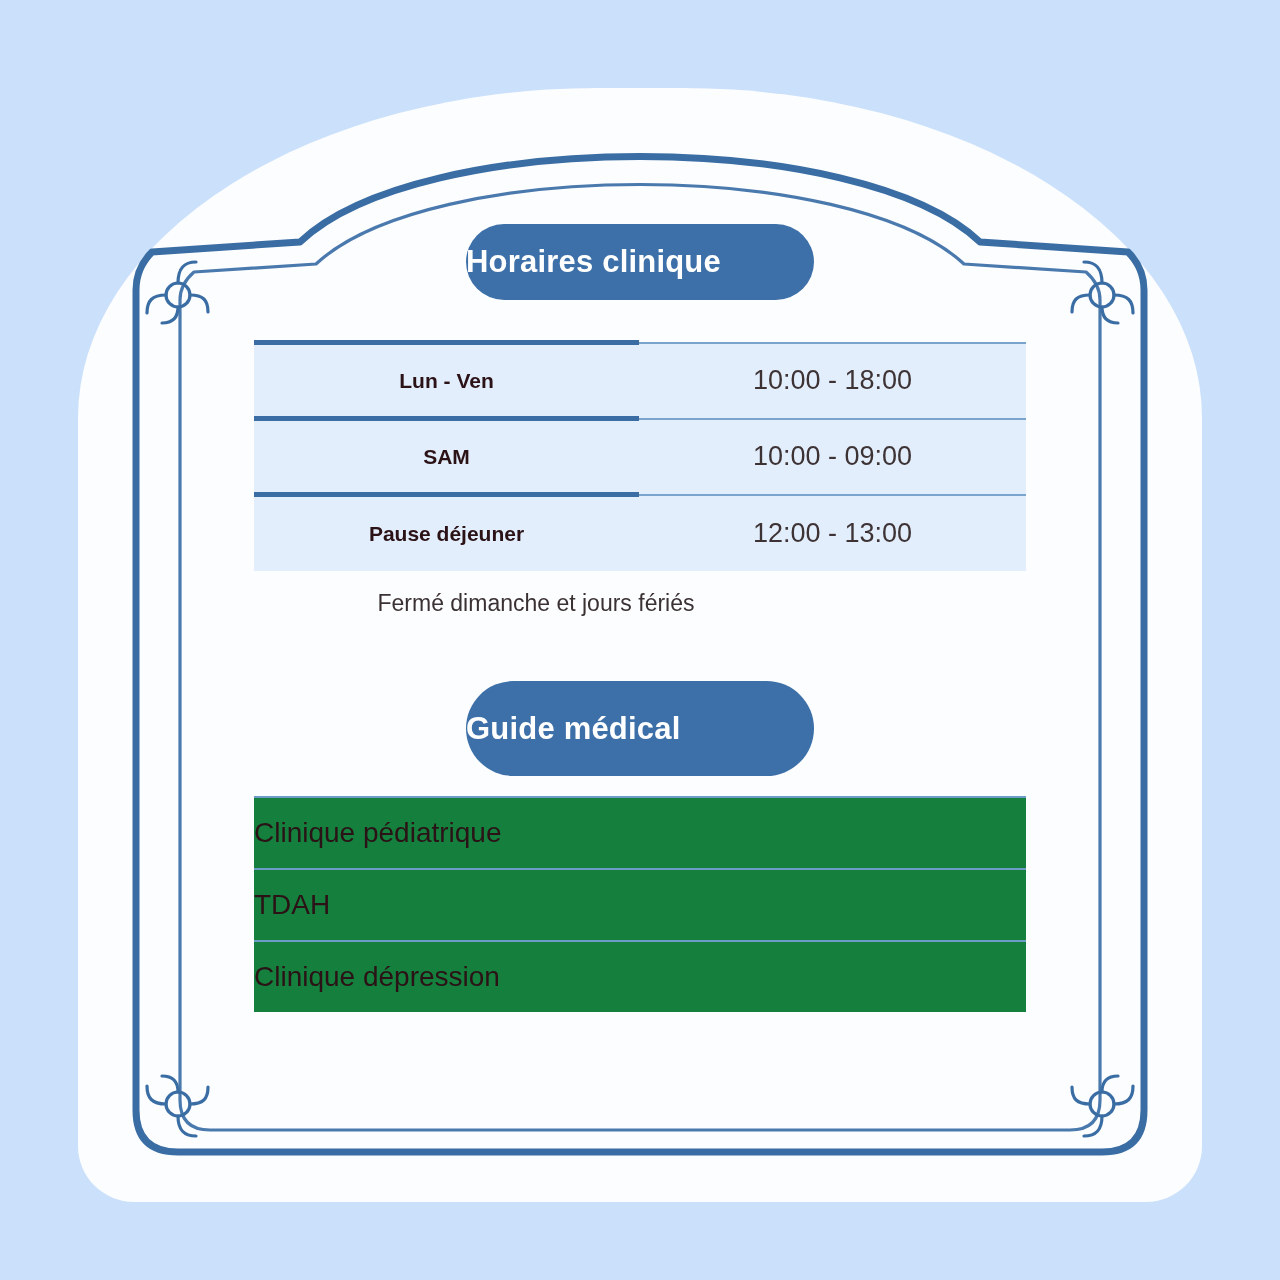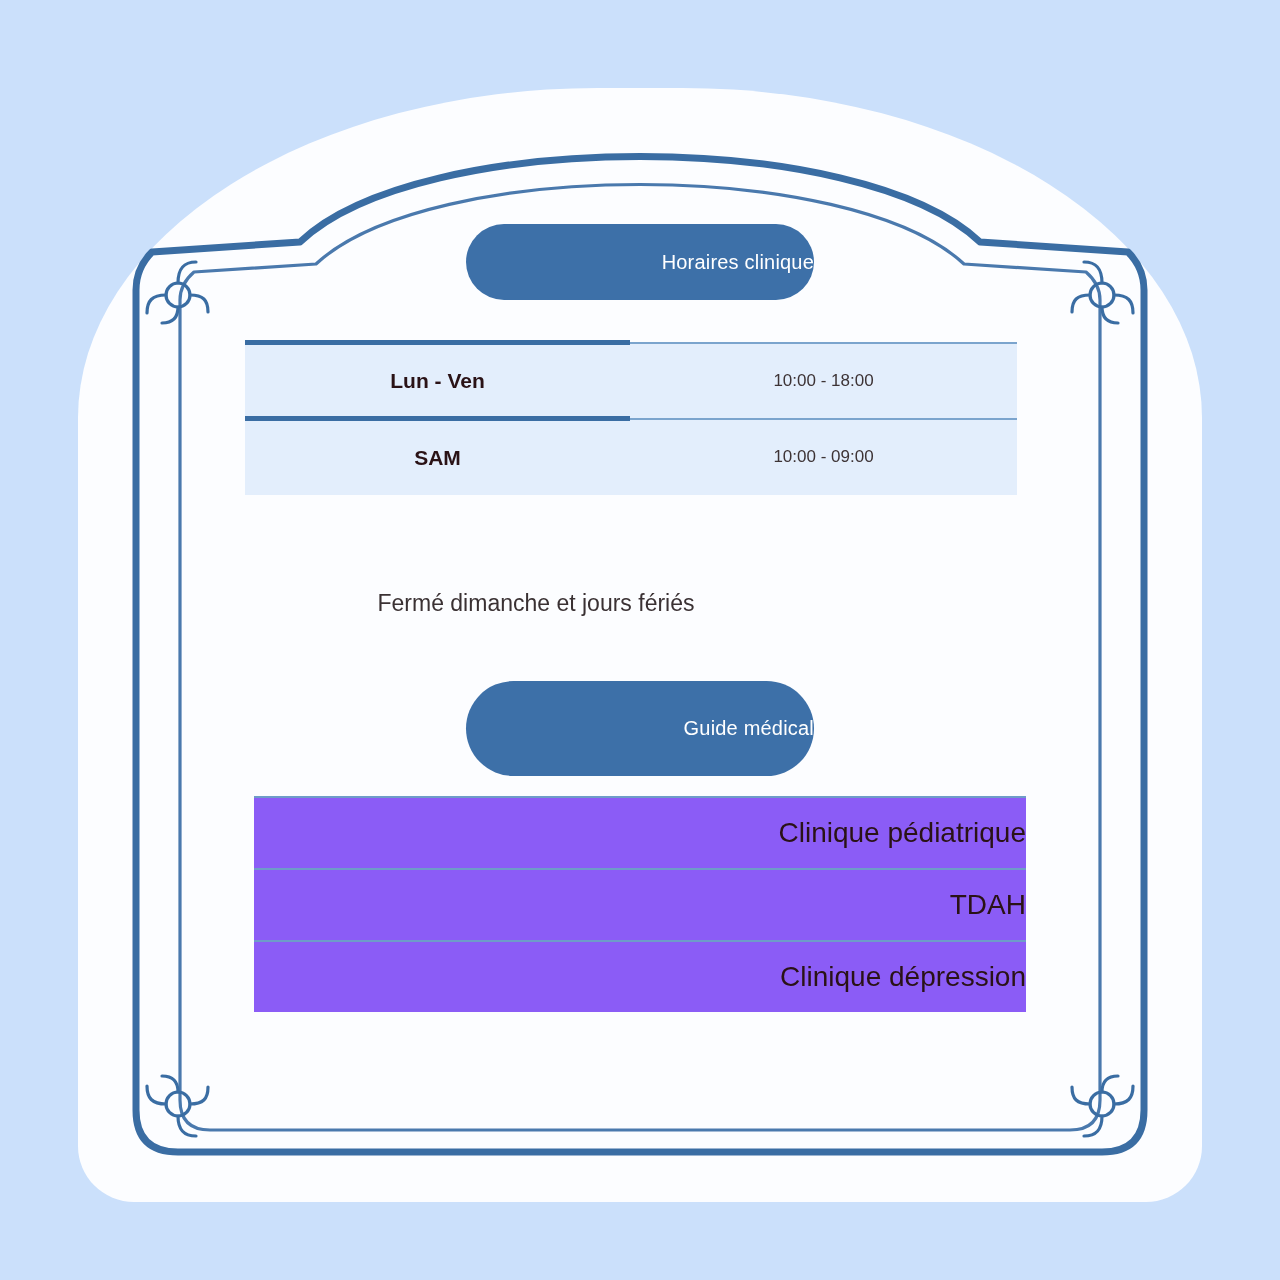--- a/index.html
+++ b/index.html
@@ -49,43 +49,43 @@
     height: 1280px;
   }
 
   .pill {
     position: absolute;
     left: 50%;
     transform: translateX(-50%);
     background: #3d70a8;
     color: #ffffff;
     border-radius: 999px;
-    font-size: 20px;
-    font-weight: normal;
+    font-size: 31px;
+    font-weight: bold;
     letter-spacing: .2px;
     display: flex;
     align-items: center;
-    justify-content: flex-end;
+    justify-content: flex-start;
     box-sizing: border-box;
   }
   #hours-title-pill {
     top: 224px;
     width: 348px;
     height: 76px;
   }
   #guide-title-pill {
     top: 681px;
     width: 348px;
     height: 95px;
   }
 
   
   #hours-table {
     position: absolute;
-    left: 245px;
+    left: 254px;
     top: 340px;
     width: 772px;
     border-collapse: collapse;
     table-layout: fixed;
   }
   #hours-table td {
     background: #e3eefc;
     height: 76px;
     padding: 0;
     box-sizing: border-box;
@@ -94,21 +94,21 @@
     width: 385px;
     text-align: center;
     font-size: 21px;
     font-weight: bold;
     color: #2a1216;
     border-top: 5px solid #3a6da3;
   }
   #hours-table td.time-cell {
     width: 387px;
     text-align: center;
-    font-size: 17px;
+    font-size: 27px;
     font-weight: normal;
     color: #3d3335;
     border-top: 2px solid #7ba4cd;
   }
   #hours-table tr.last-row td.day-cell { border-top: 5px solid #3a6da3; }
   #hours-table tr.last-row td.time-cell { border-top: 2px solid #7ba4cd; }
 
   #closed-note {
     position: absolute;
     top: 590px;
@@ -120,25 +120,25 @@
   }
 
   
   #guide-list {
     position: absolute;
     left: 254px;
     top: 796px;
     width: 772px;
   }
   .guide-row {
-    background: #8b5cf6;
+    background: #15803d;
     height: 72px;
     display: flex;
     align-items: center;
-    justify-content: flex-end;
+    justify-content: flex-start;
     font-size: 28px;
     color: #2a1216;
     border-top: 2px solid #6e9cc8;
     box-sizing: border-box;
   }
 </style>
 </head>
 <body>
 
 <div id="card-shell">
@@ -213,20 +213,24 @@
   <table id="hours-table">
     <tbody>
       <tr>
         <td class="day-cell">Lun - Ven</td>
         <td class="time-cell">10:00 - 18:00</td>
       </tr>
       <tr>
         <td class="day-cell">SAM</td>
         <td class="time-cell">10:00 - 09:00</td>
       </tr>
+      <tr class="last-row">
+        <td class="day-cell">Pause déjeuner</td>
+        <td class="time-cell">12:00 - 13:00</td>
+      </tr>
     </tbody>
   </table>
 
   <div id="closed-note">Fermé dimanche et jours fériés</div>
 
   <div class="pill" id="guide-title-pill">
     <span>Guide médical</span>
   </div>
 
   <div id="guide-list">

